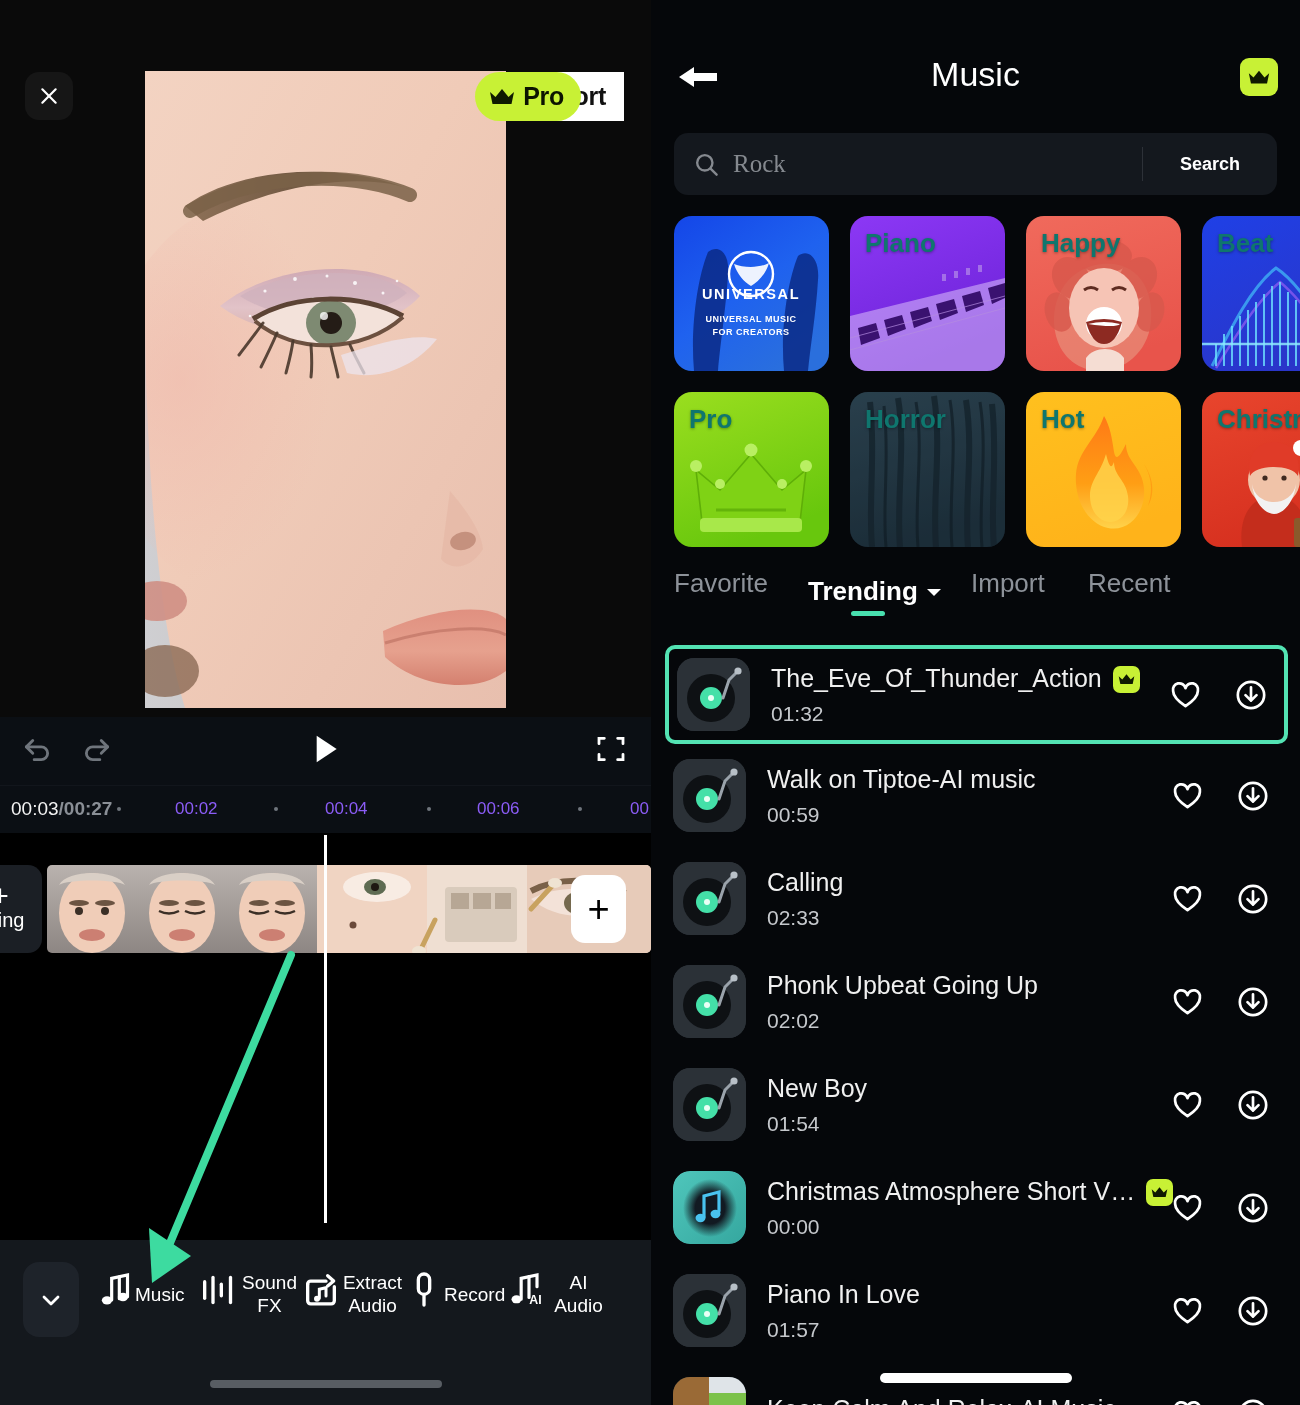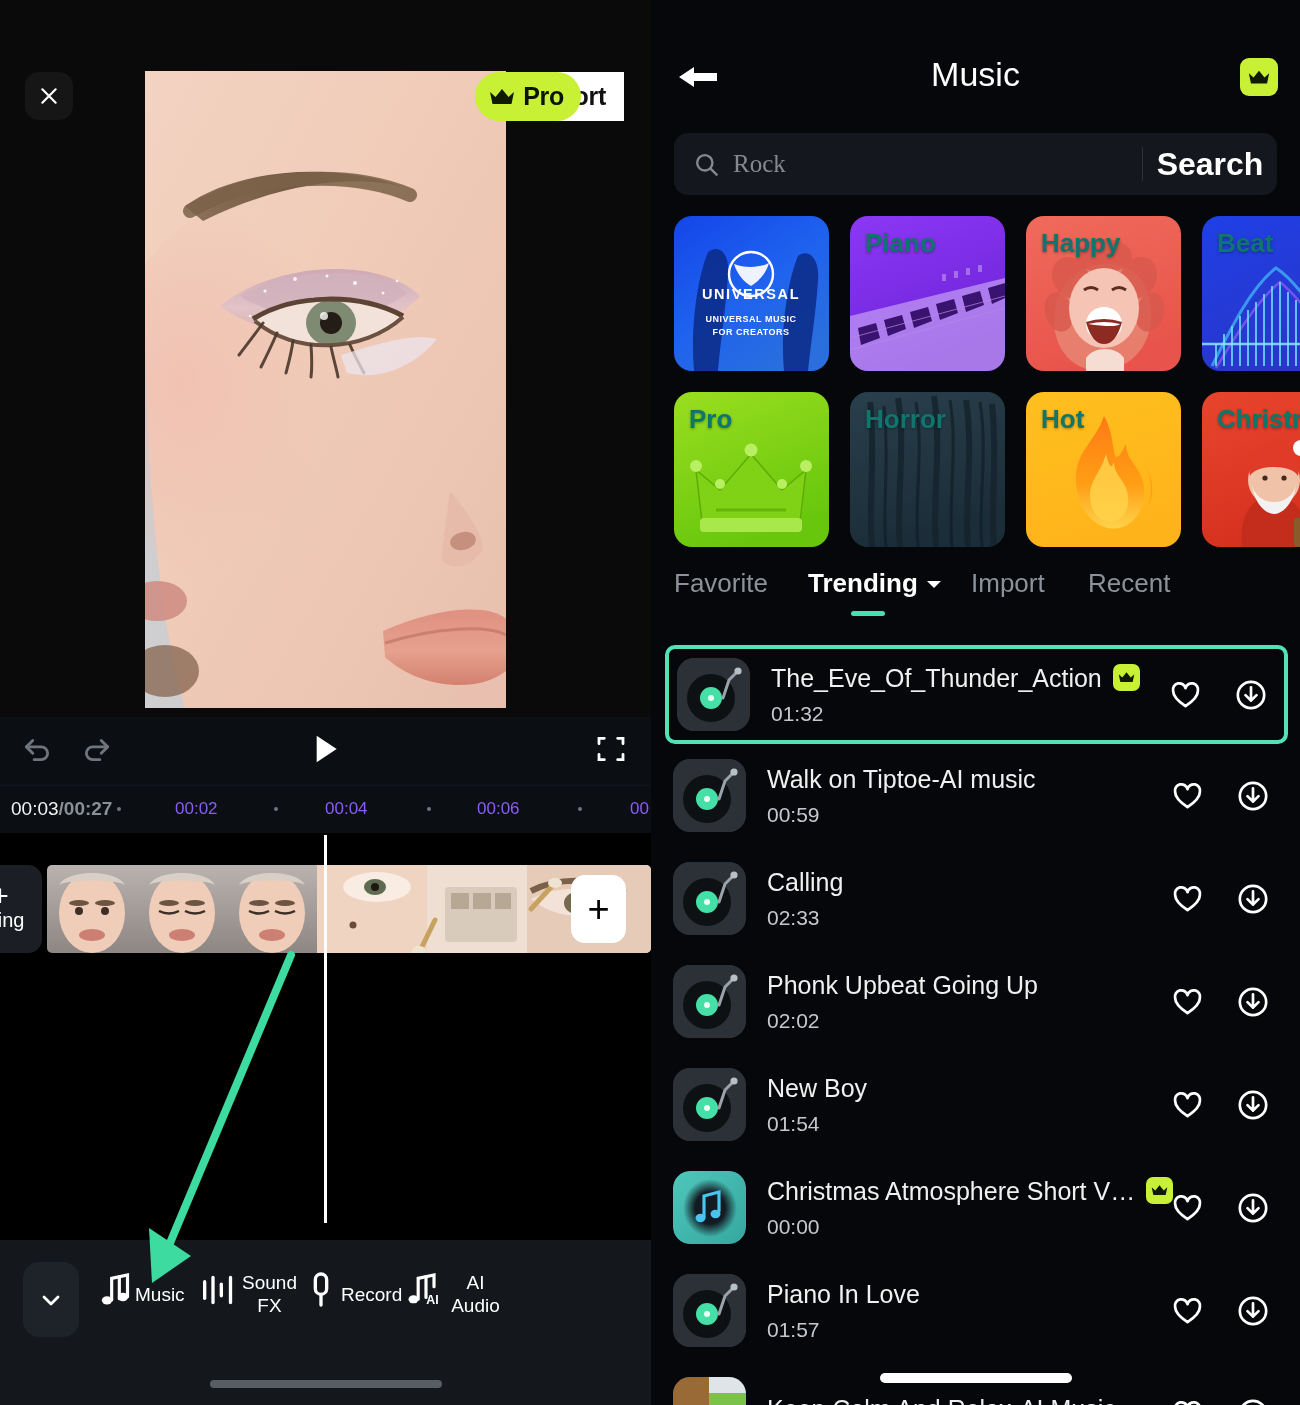--- a/index.html
+++ b/index.html
@@ -157,21 +157,21 @@
     background: #14181e; border-radius: 14px;
     display: flex; align-items: center;
   }
   .searchbar .sicon { margin-left: 19px; margin-right: 13px; display:flex; }
   .search-input {
     flex: 1; background: transparent; border: 0; outline: 0;
     color: #3b82f6; font-size: 25px; font-family: Liberation Serif, serif;
   }
   .search-input::placeholder { color: #85898f; }
   .search-divider { width: 1px; height: 34px; background: #2d3138; }
-  .search-go { width: 134px; text-align:center; color:#fff; font-size: 32px; font-weight: 600; cursor:pointer;}
+  .search-go { width: 134px; text-align:center; color:#fff; font-size: 18px; font-weight: 600; cursor:pointer;}
 
   
   .cats { position: absolute; left: 0; top: 216px; width: 649px; height: 348px; overflow: hidden; }
   .catrow { position: absolute; left: 23px; display: flex; gap: 21px; }
   .catrow.r1 { top: 0; }
   .catrow.r2 { top: 176px; }
   .cat {
     position: relative; width: 155px; height: 155px; border-radius: 18px;
     overflow: hidden; flex: none; cursor: pointer;
   }
@@ -180,21 +180,21 @@
     color: #0f766e; font-size: 26px; font-weight: bold; white-space: nowrap;
     text-shadow: 0 1px 3px rgba(0,0,0,.35);
   }
 
   
   .ftabs { position: absolute; left: 0; top: 568px; width: 649px; height: 62px; }
   .ftab {
     position: absolute; top: 0; color: #8d9299; font-size: 26px; cursor: pointer;
     display: flex; align-items: center; gap: 8px;
   }
-  .ftab.active { color: #fff; font-weight: bold; }
+  .ftab.active { color: #fff; font-weight: bold; margin-top: 8px; }
   .ftab-underline {
     position: absolute; width: 34px; height: 5px; border-radius: 3px; background: #48dfae;
     top: 43px;
   }
 
   
   .mlist { position: absolute; left: 0; top: 645px; width: 649px; bottom: 0; overflow: hidden;}
   .mrow {
     position: relative; height: 103px; display: flex; align-items: center;
     padding-left: 22px; cursor: pointer;
@@ -203,21 +203,21 @@
     border: 4px solid #53e3b3; border-radius: 10px;
     margin: 0 12px 0 14px; padding-left: 8px; height: 99px;
   }
   .thumb {
     width: 73px; height: 73px; border-radius: 17px; flex: none;
     position: relative; overflow: hidden; background:#2a3036;
   }
   .minfo { margin-left: 21px; flex: 1; min-width: 0;}
   .mtitle {
     color: #f0f0f0; font-size: 25px; font-weight: 500; white-space: nowrap;
-    display: flex; align-items: flex-start; gap: 11px;
+    display: flex; align-items: flex-end; gap: 11px;
   }
   .mdur { color: #c5c8cc; font-size: 21px; margin-top: 9px; }
   .mcrown {
     width: 27px; height: 27px; border-radius: 7px; background: #c8f135; flex: none;
     display:flex;align-items:center;justify-content:center;
   }
   .macts { display: flex; align-items: center; gap: 32px; margin-right: 30px; }
   .macts .ico { cursor: pointer; display:flex; }
   .mrow.selected .macts { margin-right: 16px; }
 
@@ -502,20 +502,33 @@
                 <path d="M4 7 V17"></path>
                   <path d="M9 4.5 V19.5"></path>
                   <path d="M14 8.5 V15.5"></path>
                   <path d="M19.5 4.5 V19.5"></path>
               </g>
             </svg>
           </span>
           <span class="tl2">Sound FX</span>
         </div>
 
+        <div class="tool">
+          <span class="ti">
+            <svg width="40" height="40" viewBox="0 0 24 24">
+              <path d="M4 8.5 V18.5 A1.8 1.8 0 0 0 5.8 20.3 H18.2 A1.8 1.8 0 0 0 20 18.5 V10" stroke="#fff" stroke-width="2" fill="none" stroke-linecap="round"></path>
+              <path d="M4 8.5 A1.8 1.8 0 0 1 5.8 6.7 H15" stroke="#fff" stroke-width="2" fill="none" stroke-linecap="round"></path>
+              <path d="M16 3.4 L19.6 6.6 L16 9.6" stroke="#fff" stroke-width="2" fill="none" stroke-linecap="round" stroke-linejoin="round"></path>
+              <path d="M11 17 V11.5 L15 10.6 V15.6" stroke="#fff" stroke-width="1.8" fill="none" stroke-linecap="round"></path>
+              <circle cx="9.6" cy="17.2" r="1.8" fill="#fff"></circle>
+            </svg>
+          </span>
+          <span class="tl2">Extract
+Audio</span>
+        </div>
 
         <div class="tool">
           <span class="ti">
             <svg width="40" height="40" viewBox="0 0 24 24">
               <rect x="8.6" y="2.4" width="6.8" height="12.2" rx="3.4" stroke="#fff" stroke-width="2" fill="none"></rect>
               <path d="M12 14.6 V21" stroke="#fff" stroke-width="2" stroke-linecap="round"></path>
             </svg>
           </span>
           <span class="tl2">Record</span>
         </div>

